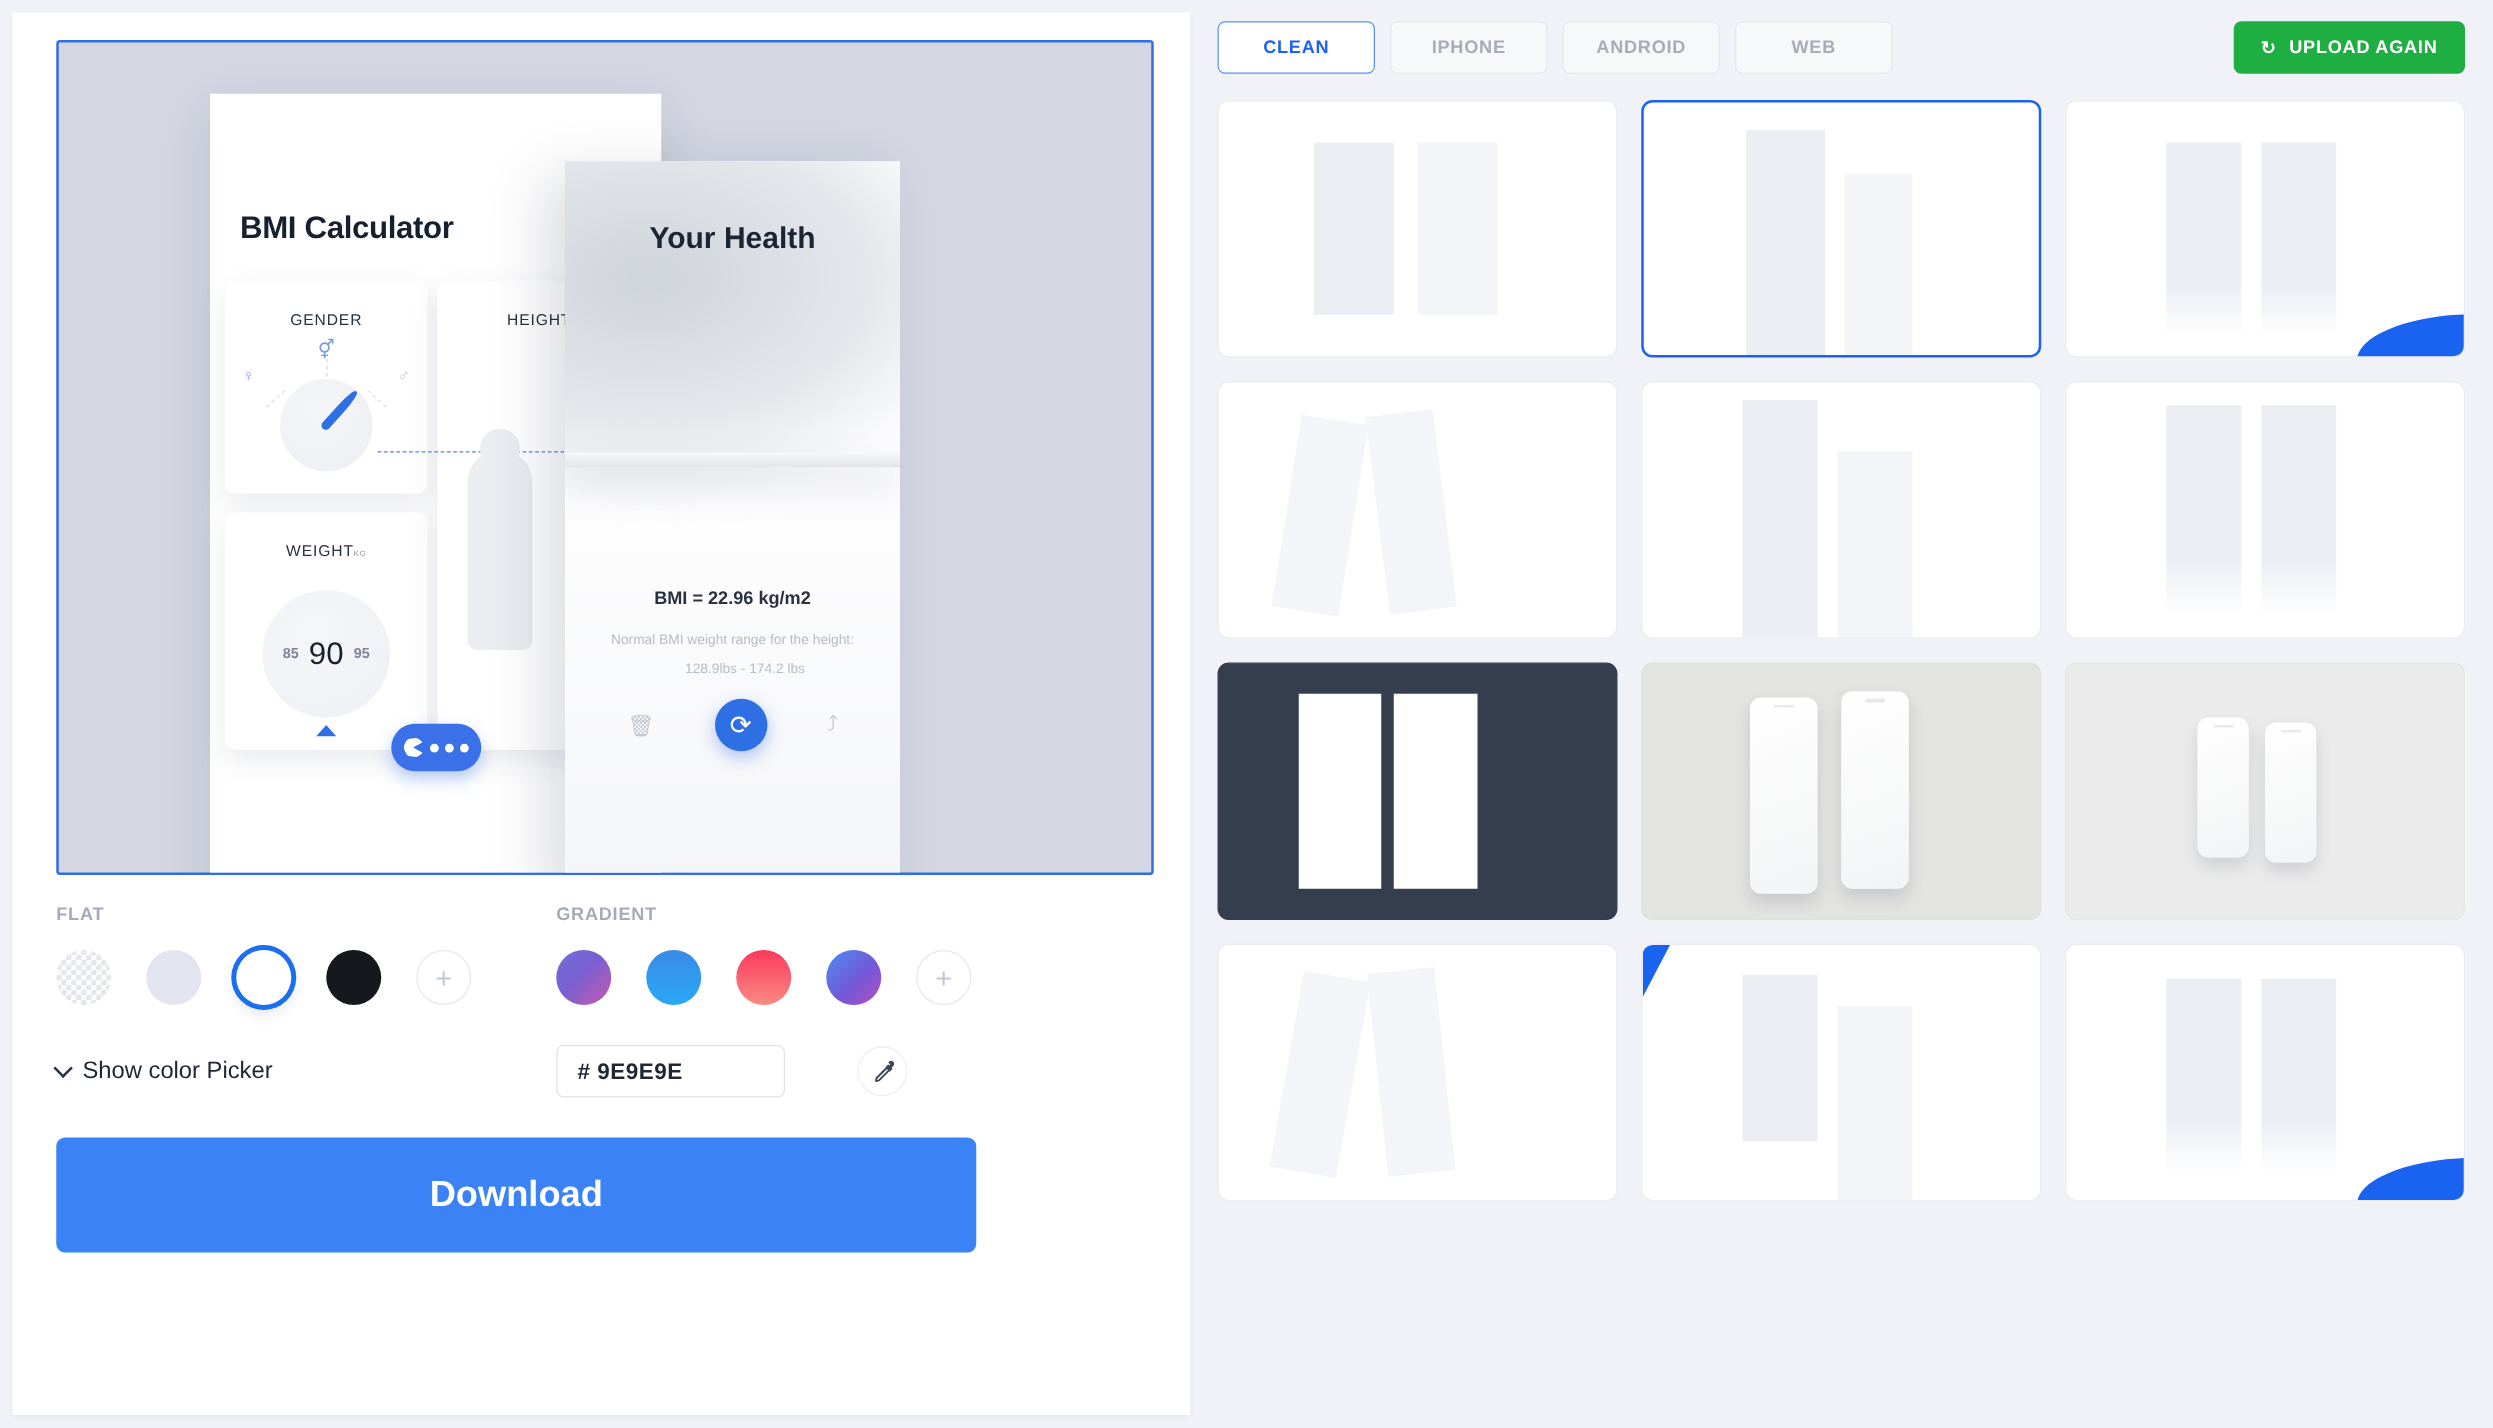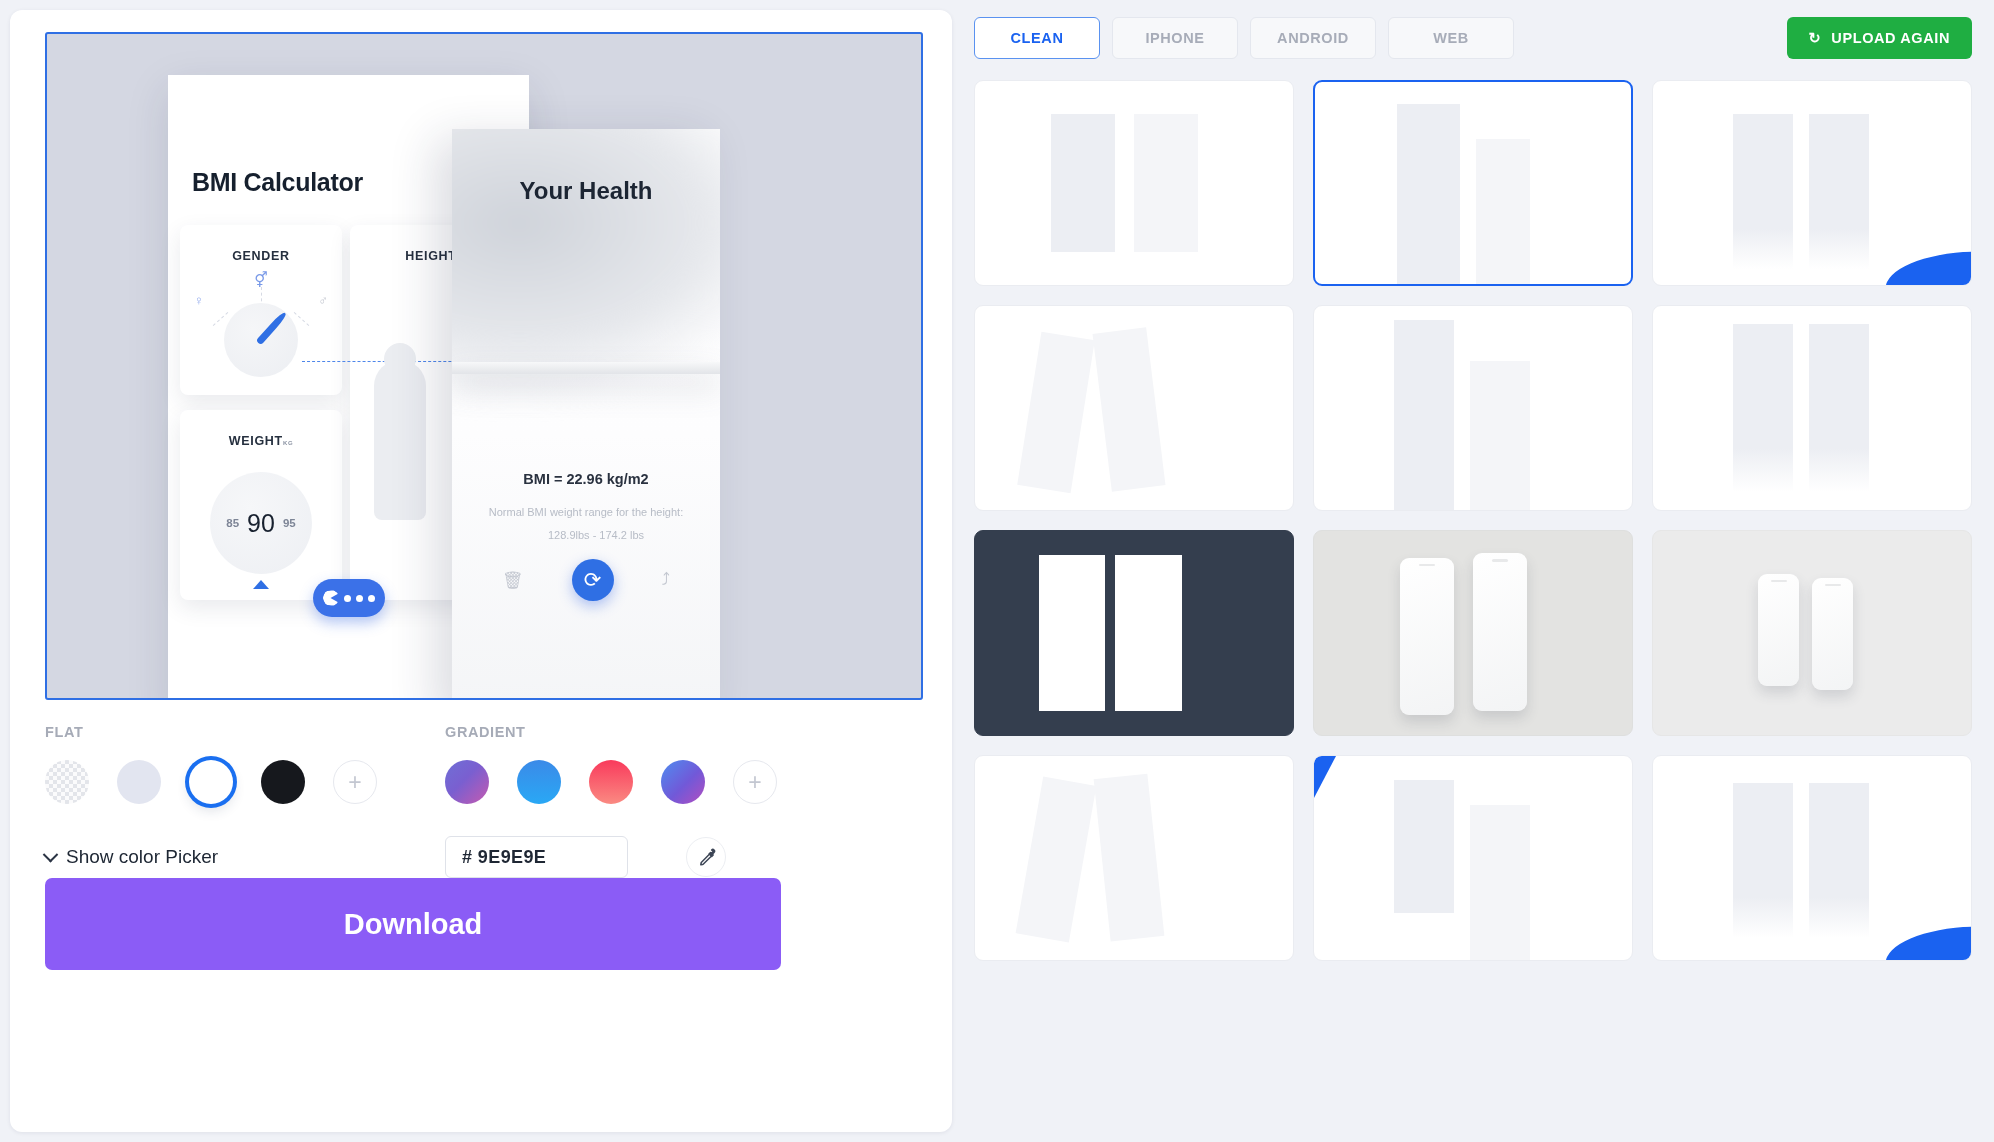--- a/index.html
+++ b/index.html
@@ -9,21 +9,21 @@
     font-family: "Liberation Sans", sans-serif;
     overflow: hidden;
   }
   .app { display: flex; width: 1994px; height: 1142px; }
 
   
   .left-panel {
     width: 942px; height: 1122px;
     margin: 10px 0 10px 10px;
     background: #ffffff;
-    border-radius: 12px;
+    border-radius: 0;
     box-shadow: 0 1px 4px rgba(20,30,60,.08);
     padding: 22px 35px 0 35px;
     position: relative;
     flex: 0 0 auto;
   }
 
   
   .preview-stage {
     width: 878px; height: 668px;
     border: 2px solid #2f6fe4;
@@ -48,21 +48,21 @@
   }
   .sub-card {
     position: absolute; background: #fff; border-radius: 8px;
     box-shadow: 0 8px 22px rgba(40,50,80,.10);
   }
   .card-gender { left: 12px; top: 150px; width: 162px; height: 170px; }
   .card-weight { left: 12px; top: 335px; width: 162px; height: 190px; }
   .card-height { left: 182px; top: 150px; width: 172px; height: 375px; }
   .mini-label {
     position: absolute; left: 0; right: 0; top: 24px;
-    text-align: center; font-size: 12.5px; font-weight: bold;
+    text-align: center; font-size: 12.5px; font-weight: normal;
     color: #26303f; letter-spacing: .7px;
   }
   .mini-label sub { font-size: 6px; vertical-align: baseline; color: #8b93a3; }
 
   .dial {
     position: absolute; left: 50%; top: 78px; transform: translateX(-50%);
     width: 74px; height: 74px; border-radius: 50%;
     background: radial-gradient(circle at 40% 35%, #f5f6f8, #eceef2);
   }
   .needle {
@@ -235,21 +235,21 @@
     background: #fff; display: flex; align-items: center; padding-left: 16px;
     font-size: 18px; font-weight: bold; color: #1f2734; letter-spacing: .4px;
   }
   .eyedrop {
     width: 40px; height: 40px; border-radius: 50%; border: 1.4px solid #eceef2;
     margin-left: 58px; display: flex; align-items: center; justify-content: center;
   }
 
   
   .download-btn {
-    width: 736px; height: 92px; background: #8b5cf6;
+    margin-top: 32px; width: 736px; height: 92px; background: #3b82f6;
     border-radius: 7px; color: #fff; font-size: 29px; font-weight: bold;
     display: flex; align-items: center; justify-content: center; cursor: pointer;
     border: none;
   }
 
   
   .right-panel {
     flex: 1; padding: 10px 22px 0 22px; display: flex; flex-direction: column;
     min-width: 0;
   }

